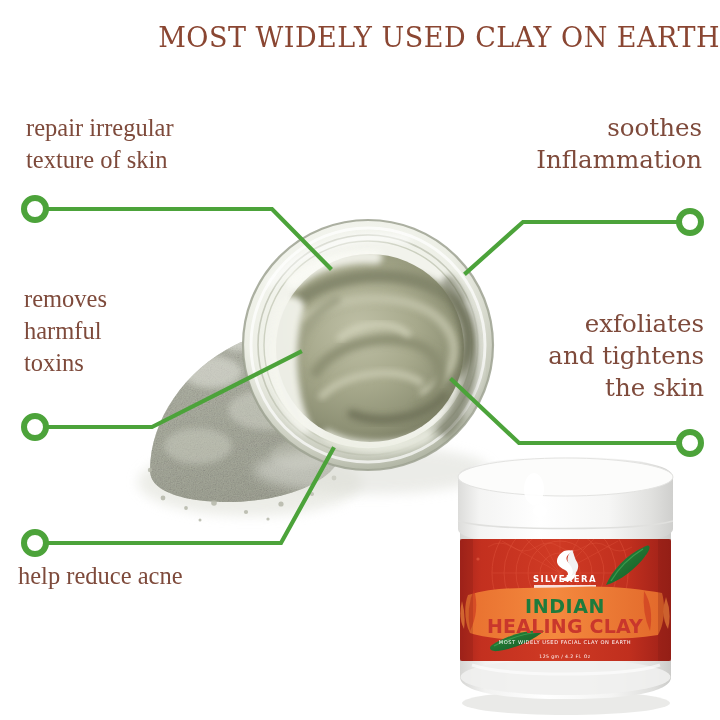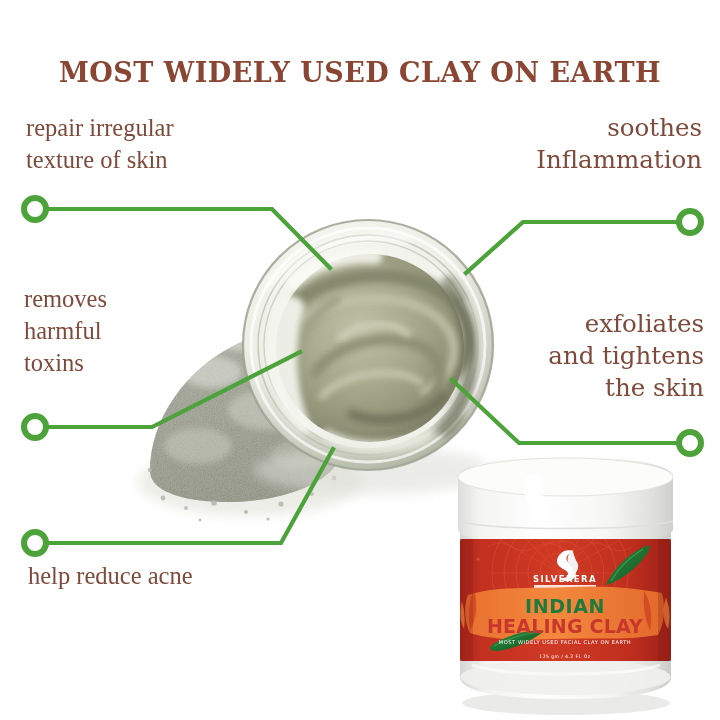--- a/index.html
+++ b/index.html
@@ -18,45 +18,44 @@
     background: #ffffff;
     overflow: hidden;
   }
 
   
   #page-title {
     position: absolute;
     left: 0;
     top: 22px;
     width: 720px;
-    text-align: center;
+    text-align: right;
     font-family: "DejaVu Serif", serif;
-    font-weight: bold;
+    font-weight: normal;
     font-size: 27px;
     letter-spacing: 0.5px;
     color: #8A4632;
     white-space: nowrap;
-    margin-top: 35px;
   }
 
   
   .benefit-label {
     position: absolute;
     font-family: "DejaVu Serif", serif;
     font-size: 24.5px;
     line-height: 1.30;
     color: #7E4A3B;
     white-space: pre-line;
   }
   .benefit-label.left  { text-align: left; font-family: Liberation Serif, serif; }
   .benefit-label.right { text-align: right; }
 
   #label-repair      { left: 26px;  top: 112px; width: 300px; }
   #label-removes     { left: 24px;  top: 283px; width: 230px; }
-  #label-acne        { left: 18px;  top: 560px; width: 320px; margin-left: 10px; }
+  #label-acne        { left: 18px;  top: 560px; width: 320px; }
   #label-soothes     { right: 18px; top: 112px; width: 320px; }
   #label-exfoliates  { right: 16px; top: 308px; width: 300px; }
 
   
   #connectors {
     position: absolute;
     left: 0;
     top: 0;
     width: 720px;
     height: 720px;

